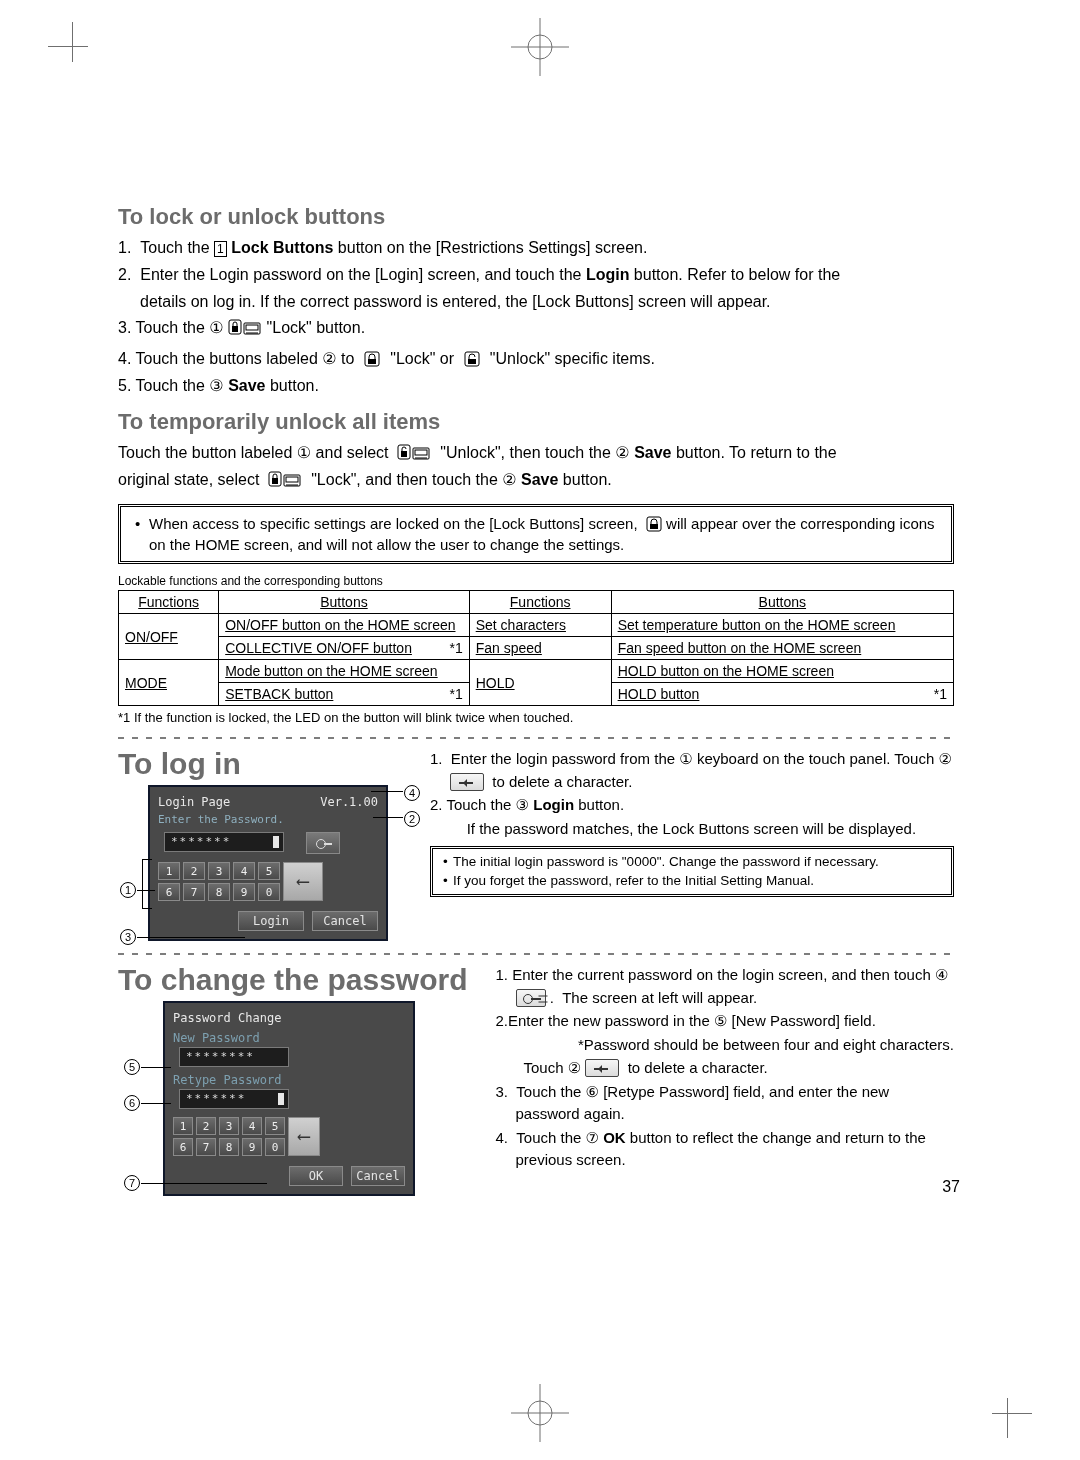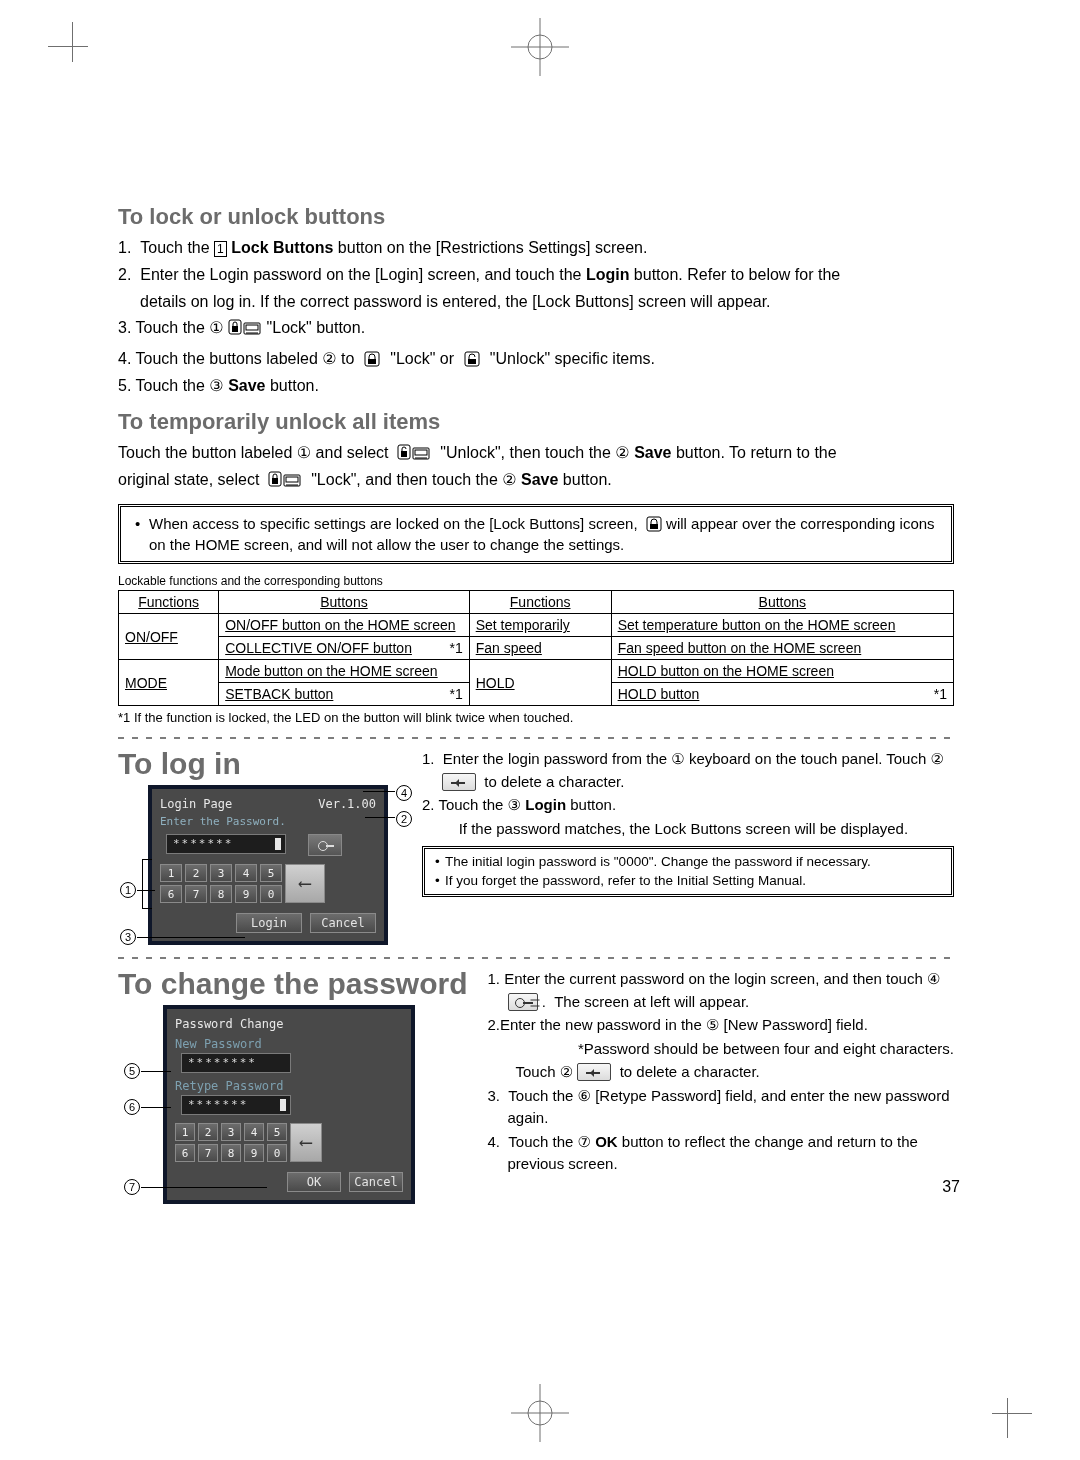--- a/index.html
+++ b/index.html
@@ -104,34 +104,34 @@
     padding: 3px 6px;
     text-align: left;
   }
   table.locktbl th { text-align: center; font-weight: normal; }
   .star { float: right; }
   .tblcaption { font-size: 12px; margin: 10px 0 2px 0; }
   .footnote { font-size: 13px; margin: 4px 0 4px 0; }
   
   .two {
     display: flex;
-    gap: 20px;
+    gap: 28px;
     margin-top: 2px;
   }
   .two .left { flex: 0 0 284px; }
   .two .right { flex: 1; font-size: 15px; line-height: 1.5; }
   .right .step { text-indent:-20px; padding-left:20px; margin:1px 0; }
   .right .subinfo { border:3px double #000; padding:4px 10px; margin-top:6px; font-size:13.5px; line-height:1.35; }
   .right .subinfo .row { display:flex; }
   .right .subinfo .row .dot { width:10px; flex:none; }
   
   .lcd {
     background:#494949;
     color:#d8d8d8;
-    border:4px solid #0f172a;
+    border:2px solid #0f172a;
     padding:8px;
     font-family: "Lucida Console", monospace;
     font-size: 13px;
     width: 240px;
     margin-left: 30px;
   }
   .lcd.small{ width:252px; margin-left:45px; }
   .lcd .titlebar { display:flex; justify-content:space-between; color:#e8e8e8; font-size:12px; margin-bottom:4px; }
   .lcd .hint { font-size:11px; color:#8fb0bf; margin-bottom:6px; }
   .lcd .hint2 { font-size:12px; color:#7da0b0; margin:6px 0 2px 0;}
@@ -288,21 +288,21 @@
       <tbody>
           <tr>
         <th style="width:12%;">Functions</th>
         <th style="width:30%;">Buttons</th>
         <th style="width:17%;">Functions</th>
         <th style="width:41%;">Buttons</th>
       </tr>
       <tr>
         <td rowspan="2">ON/OFF</td>
         <td>ON/OFF button on the HOME screen</td>
-        <td>Set temporarily</td>
+        <td>Set characters</td>
         <td>Set temperature button on the HOME screen</td>
       </tr>
       <tr>
         <td>COLLECTIVE ON/OFF button <span class="star">*1</span></td>
         <td>Fan speed</td>
         <td>Fan speed button on the HOME screen</td>
       </tr>
       <tr>
         <td rowspan="2">MODE</td>
         <td>Mode button on the HOME screen</td>

